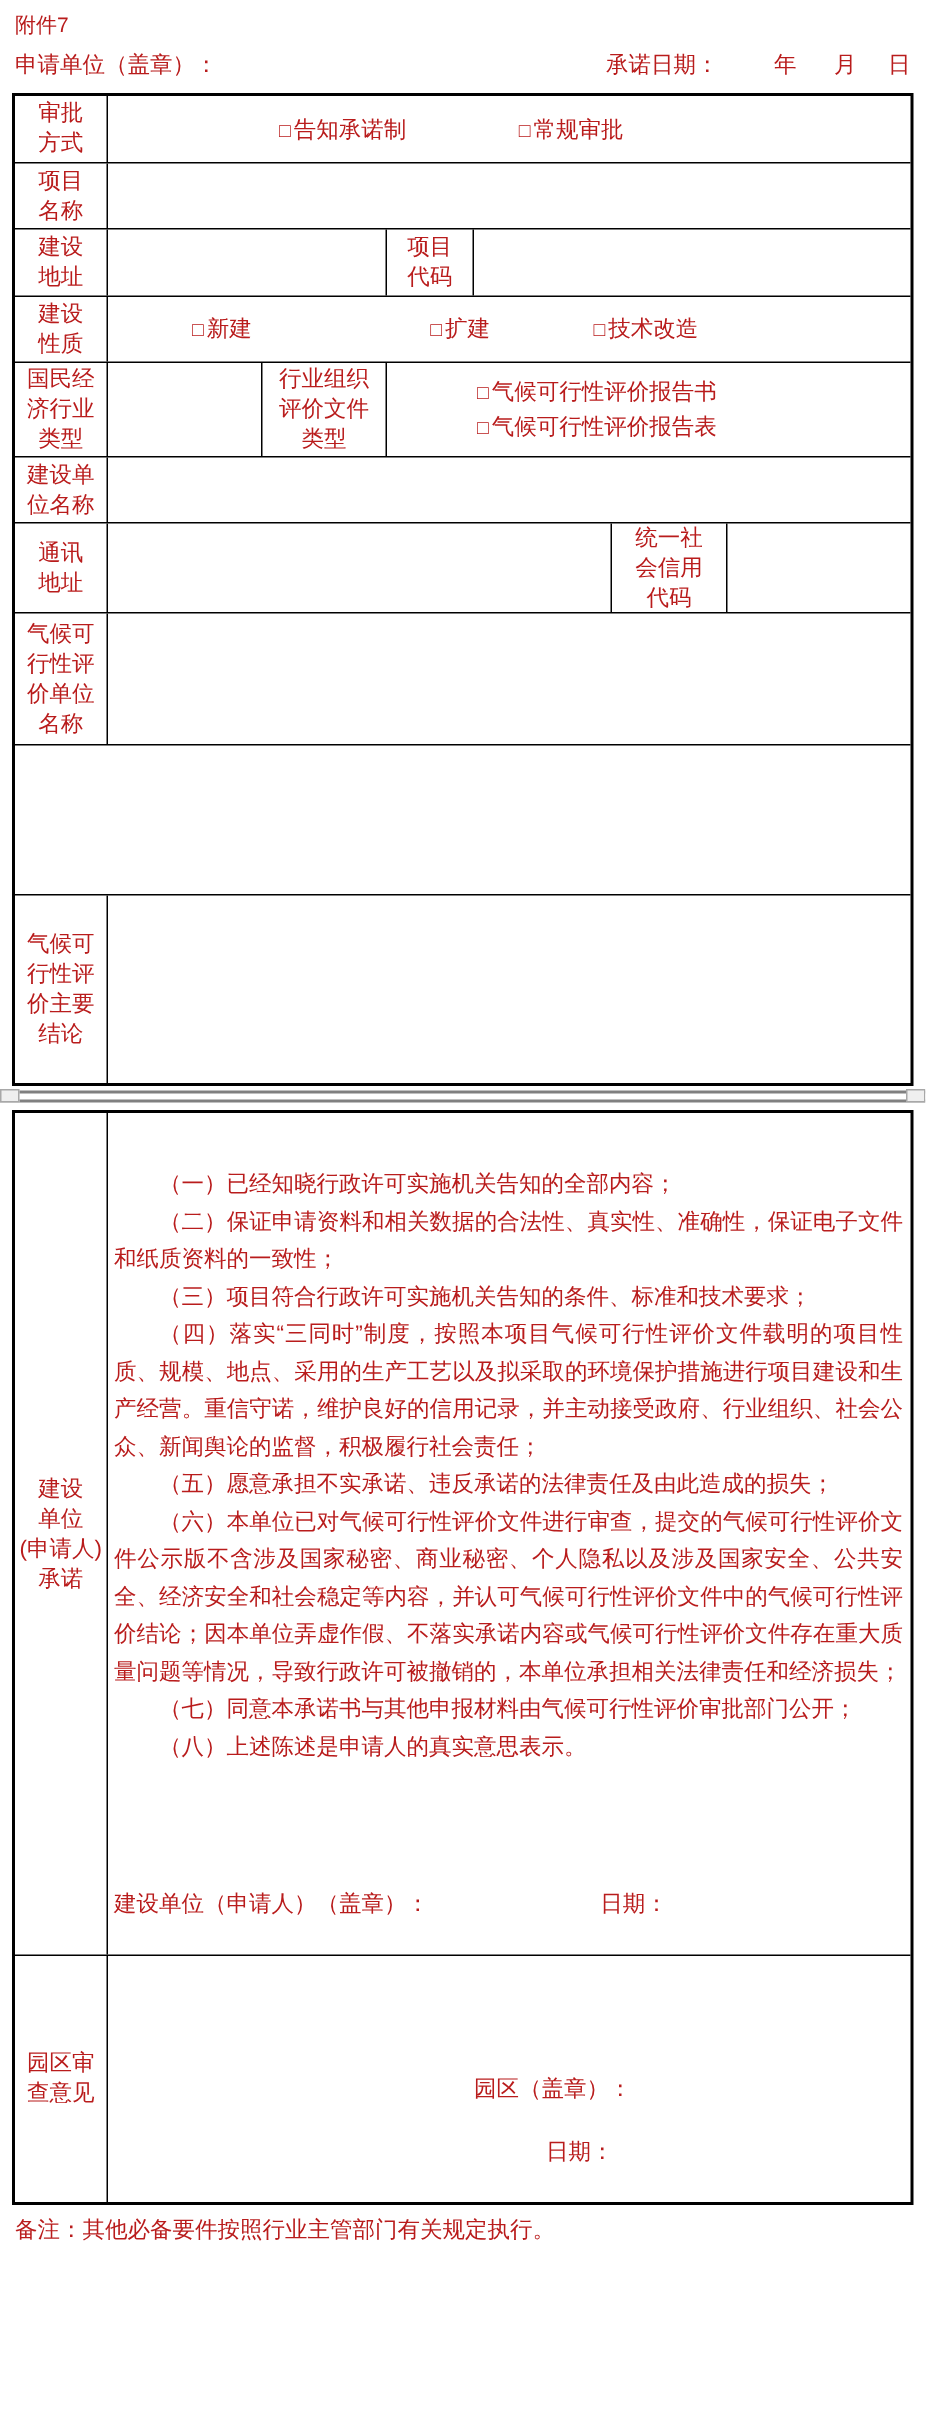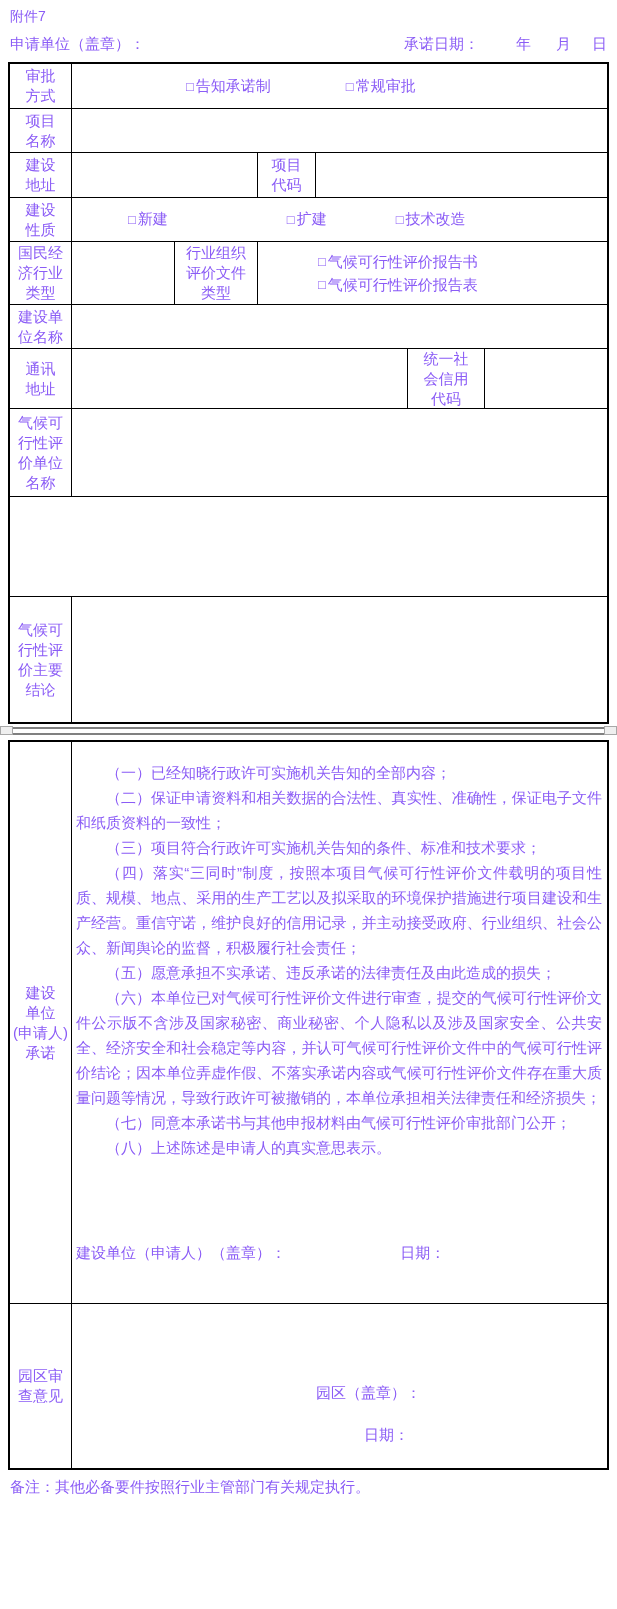--- a/index.html
+++ b/index.html
@@ -1,18 +1,18 @@
 <!DOCTYPE html>
 <html><head>
 <meta charset="utf-8">
 <style>
   html,body{margin:0;padding:0;background:#ffffff;}
   .page{
     width:617px;height:1609px;position:relative;background:#fff;
-    font-family:"Liberation Sans","DejaVu Sans",sans-serif;color:#8b5cf6;
+    font-family:"Liberation Sans","DejaVu Sans",sans-serif;color:#b91c1c;
     font-size:15px;overflow:hidden;box-sizing:border-box;
   }
   .attachment{margin:8px 0 0 10px;font-size:14px;line-height:17px;}
   .title{margin:9px 0 0 0;text-align:center;font-size:19px;font-weight:bold;line-height:23px;}
   .subhead{display:flex;margin:10px 10px 9px 10px;font-size:15px;line-height:18px;}
   .datebar{margin-left:auto;display:flex;}
   .datebar .dl{margin-left:0;}
   .datebar .yr{margin-left:37px;}
   .datebar .mo{margin-left:25px;}
   .datebar .dy{margin-left:21px;}
@@ -40,21 +40,21 @@
   .ml114{margin-left:114px;} .ml75{margin-left:75px;}
   .ml56{margin-left:56px;} .ml119{margin-left:119px;} .ml69{margin-left:69px;}
   .optcol{display:flex;flex-direction:column;justify-content:center;padding-left:60px;line-height:23px;}
 
   .pagebreak{position:relative;width:617px;height:16px;}
   .pb-line{position:absolute;left:0;width:617px;height:2px;background:#808080;}
   .pb-line.l1{top:3px;} .pb-line.l2{top:9px;}
   .pb-tab{position:absolute;width:13px;height:9px;top:2px;background:#efefef;border:1px solid #a8a8a8;box-sizing:border-box;}
   .pb-tab.left{left:0;} .pb-tab.right{right:0;}
 
-  .commitment-body{padding:18px 5px 0 4px;}
+  .commitment-body{padding:35px 5px 0 4px;}
   .commitment-body p{margin:0;text-indent:2em;text-align:justify;line-height:25px;font-size:15px;}
   .sigline{margin-top:80px;line-height:25px;white-space:nowrap;}
   .sig-date{margin-left:110px;}
   .park-body{position:relative;}
   .park-seal{position:absolute;left:244px;top:80px;line-height:18px;}
   .park-date{position:absolute;left:292px;top:122px;line-height:18px;}
   .footnote{margin:7px 0 0 10px;font-size:15px;line-height:19px;}
 </style>
 </head>
 <body>

